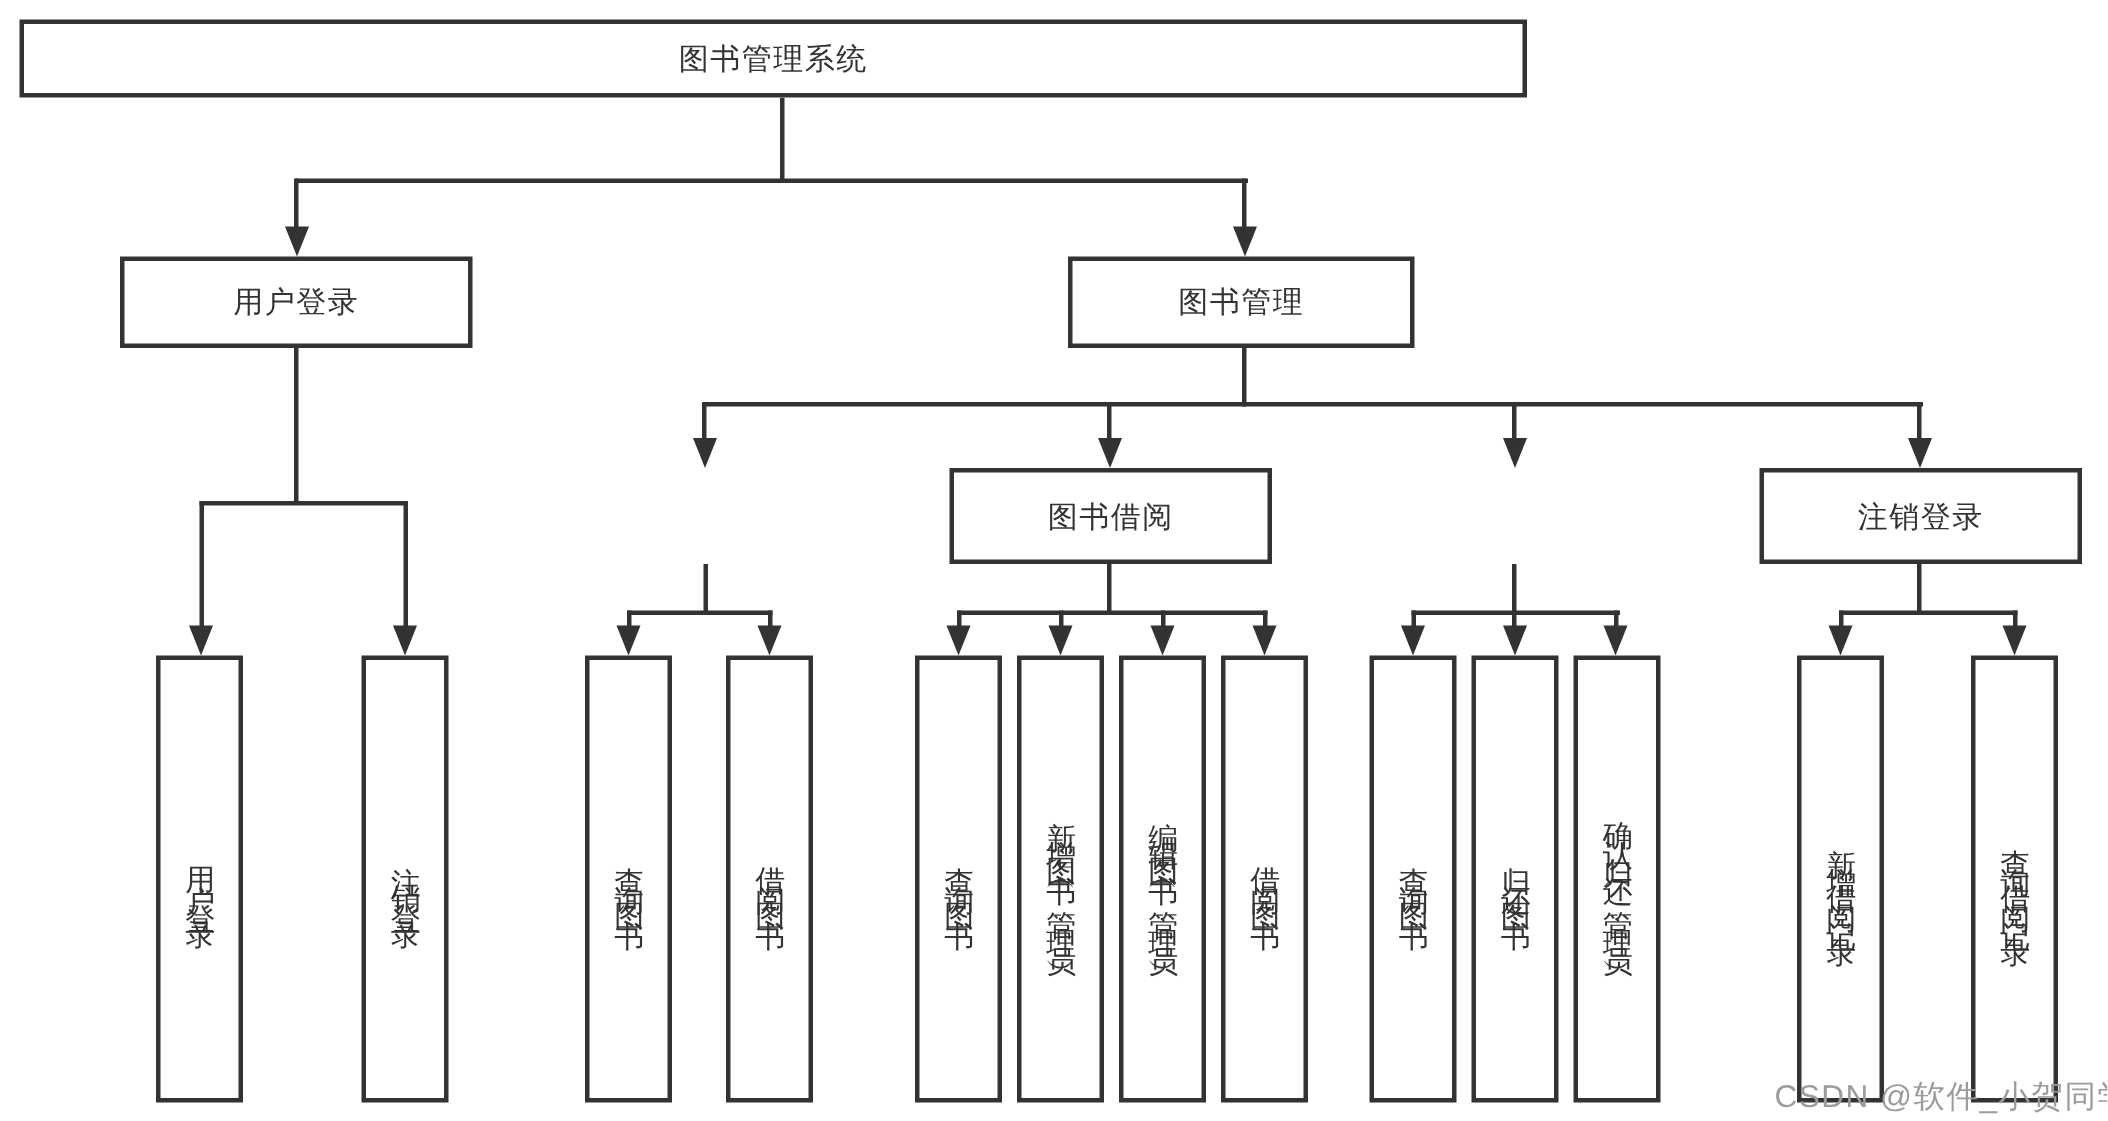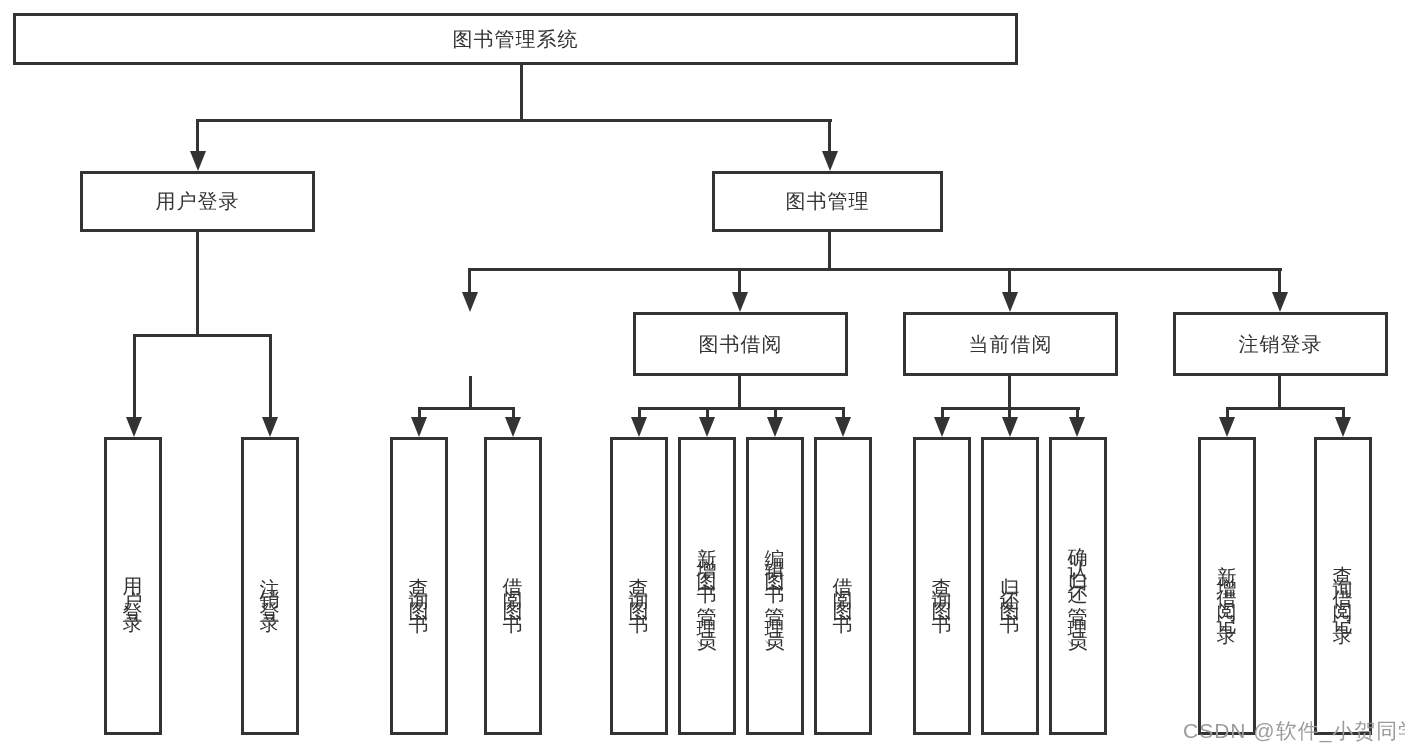--- a/index.html
+++ b/index.html
@@ -89,23 +89,20 @@
   <div class="vline" style="left:738px;top:268px;width:3px;height:26px;"></div>
   <div class="ahead" style="left:732px;top:292px;"></div>
   <div class="vline" style="left:1008px;top:268px;width:3px;height:26px;"></div>
   <div class="ahead" style="left:1002px;top:292px;"></div>
   <div class="vline" style="left:1278px;top:268px;width:3px;height:26px;"></div>
   <div class="ahead" style="left:1272px;top:292px;"></div>
 
   <div class="box" style="left:633px;top:312px;width:215px;height:64px;">
     <span>图书借阅</span>
   </div>
-  <div class="box" style="left:903px;top:312px;width:215px;height:64px;">
-    <span>当前借阅</span>
-  </div>
   <div class="box" style="left:1173px;top:312px;width:215px;height:64px;">
     <span>注销登录</span>
   </div>
 
   <div class="vline" style="left:469px;top:376px;width:3px;height:33px;"></div>
   <div class="hline" style="left:418px;top:407px;width:97px;height:3px;"></div>
   <div class="vline" style="left:418px;top:407px;width:3px;height:12px;"></div>
   <div class="ahead" style="left:411px;top:417px;"></div>
   <div class="vline" style="left:512px;top:407px;width:3px;height:12px;"></div>
   <div class="ahead" style="left:505px;top:417px;"></div>

